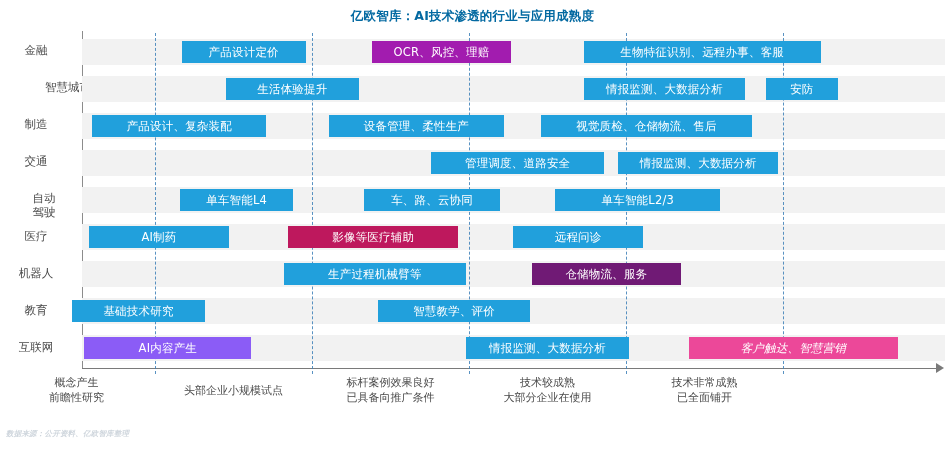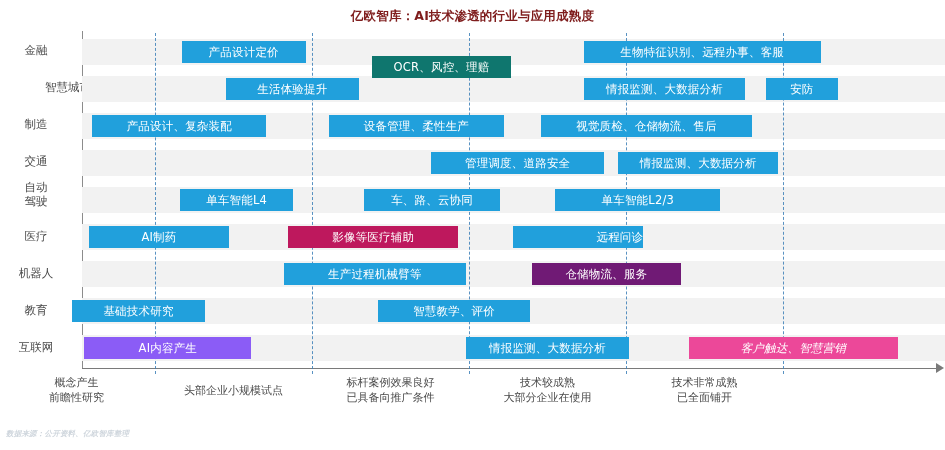--- a/index.html
+++ b/index.html
@@ -16,21 +16,21 @@
   }
 
   #chart-title {
     position: absolute;
     left: 0;
     top: 8px;
     width: 945px;
     text-align: center;
     font-size: 12.5px;
     font-weight: bold;
-    color: #7f1d1d;
+    color: #0369a1;
     letter-spacing: 0.2px;
   }
 
   
   #plot-area {
     position: absolute;
     left: 82px;
     top: 33px;
     width: 863px;
     height: 334px;
@@ -134,21 +134,21 @@
 
 <div class="axis-left"></div>
 <div class="axis-bottom"></div>
 <div class="axis-arrow"></div>
 
 <div id="row-labels">
     <div class="row-label" style="top: 43px;">金融</div>
     <div class="row-label" style="top: 80.1px; margin-left: 32px;">智慧城市</div>
     <div class="row-label" style="top: 117.2px;">制造</div>
     <div class="row-label" style="top: 154.3px;">交通</div>
-    <div class="row-label" style="top: 180px;">自动<br>驾驶</div>
+    <div class="row-label" style="top: 191px; margin-left: 8px;">自动<br>驾驶</div>
     <div class="row-label" style="top: 228.5px;">医疗</div>
     <div class="row-label" style="top: 265.6px;">机器人</div>
     <div class="row-label" style="top: 302.7px;">教育</div>
     <div class="row-label" style="top: 339.8px;">互联网</div>
   </div>
 
 <div id="plot-area">
   <div id="bands">
       <div class="row-band" style="top: 5.5px;"></div>
       <div class="row-band" style="top: 42.6px;"></div>
@@ -162,36 +162,36 @@
     </div>
   <div id="gridlines">
       <div class="grid-line" style="left: 73px;"></div>
       <div class="grid-line" style="left: 230px;"></div>
       <div class="grid-line" style="left: 387px;"></div>
       <div class="grid-line" style="left: 544px;"></div>
       <div class="grid-line" style="left: 701px;"></div>
     </div>
   <div id="bars">
       <div class="bar" style="left: 99.69px; width: 124.03px; top: 7.5px; background: rgb(33, 160, 220);">产品设计定价</div>
-      <div class="bar" style="left: 289.66px; width: 139.73px; top: 7.5px; background: #0f766e; margin-top: 15px;">OCR、风控、理赔</div>
+      <div class="bar" style="left: 289.66px; width: 139.73px; top: 7.5px; background: #a21caf;">OCR、风控、理赔</div>
       <div class="bar" style="left: 501.61px; width: 237.07px; top: 7.5px; background: rgb(33, 160, 220);">生物特征识别、远程办事、客服</div>
       <div class="bar" style="left: 143.65px; width: 133.45px; top: 44.6px; background: rgb(33, 160, 220);">生活体验提升</div>
       <div class="bar" style="left: 501.61px; width: 161.71px; top: 44.6px; background: rgb(33, 160, 220);">情报监测、大数据分析</div>
       <div class="bar" style="left: 683.73px; width: 72.22px; top: 44.6px; background: rgb(33, 160, 220);">安防</div>
       <div class="bar" style="left: 10.2px; width: 174.27px; top: 81.7px; background: rgb(33, 160, 220);">产品设计、复杂装配</div>
       <div class="bar" style="left: 247.27px; width: 174.27px; top: 81.7px; background: rgb(33, 160, 220);">设备管理、柔性生产</div>
       <div class="bar" style="left: 459.22px; width: 210.38px; top: 81.7px; background: rgb(33, 160, 220);">视觉质检、仓储物流、售后</div>
       <div class="bar" style="left: 349.32px; width: 172.7px; top: 118.8px; background: rgb(33, 160, 220);">管理调度、道路安全</div>
       <div class="bar" style="left: 536.15px; width: 160.14px; top: 118.8px; background: rgb(33, 160, 220);">情报监测、大数据分析</div>
       <div class="bar" style="left: 98.12px; width: 113.04px; top: 155.9px; background: rgb(33, 160, 220);">单车智能L4</div>
       <div class="bar" style="left: 281.81px; width: 136.59px; top: 155.9px; background: rgb(33, 160, 220);">车、路、云协同</div>
       <div class="bar" style="left: 473.35px; width: 164.85px; top: 155.9px; background: rgb(33, 160, 220);">单车智能L2/3</div>
       <div class="bar" style="left: 7.06px; width: 139.73px; top: 193px; background: rgb(33, 160, 220);">AI制药</div>
       <div class="bar" style="left: 206.45px; width: 169.56px; top: 193px; background: #be185d;">影像等医疗辅助</div>
-      <div class="bar" style="left: 430.96px; width: 130.31px; top: 193px; background: rgb(33, 160, 220); text-align: right;">远程问诊</div>
+      <div class="bar" style="left: 430.96px; width: 130.31px; top: 193px; background: rgb(33, 160, 220);">远程问诊</div>
       <div class="bar" style="left: 201.74px; width: 182.12px; top: 230.1px; background: rgb(33, 160, 220);">生产过程机械臂等</div>
       <div class="bar" style="left: 449.8px; width: 149.15px; top: 230.1px; background: #701a75;">仓储物流、服务</div>
       <div class="bar" style="left: -10.21px; width: 133.45px; top: 267.2px; background: rgb(33, 160, 220);">基础技术研究</div>
       <div class="bar" style="left: 295.94px; width: 152.29px; top: 267.2px; background: rgb(33, 160, 220);">智慧教学、评价</div>
       <div class="bar" style="left: 2.35px; width: 167px; top: 304.3px; background: #8b5cf6;">AI内容产生</div>
       <div class="bar" style="left: 383.86px; width: 163.28px; top: 304.3px; background: rgb(33, 160, 220);">情报监测、大数据分析</div>
       <div class="bar" style="left: 606.8px; width: 209px; top: 304.3px; background: #ec4899; font-style: italic;">客户触达、智慧营销</div>
     </div>
 </div>
 

